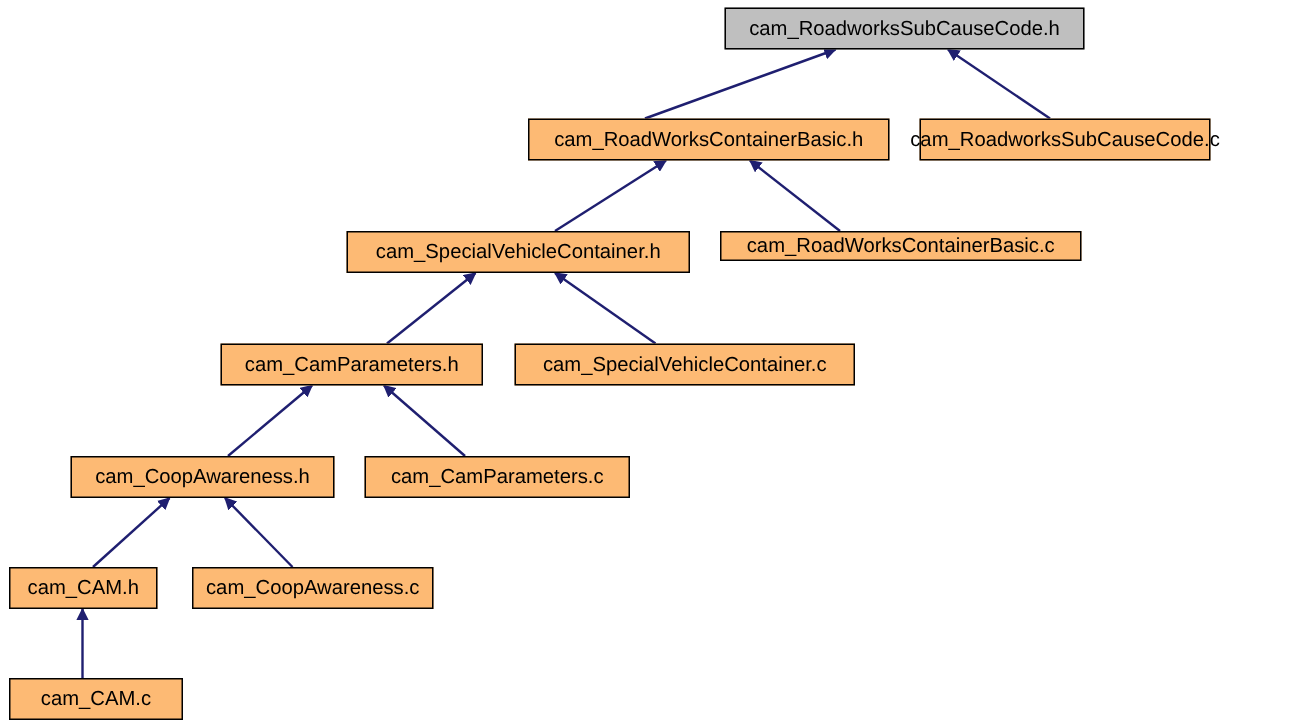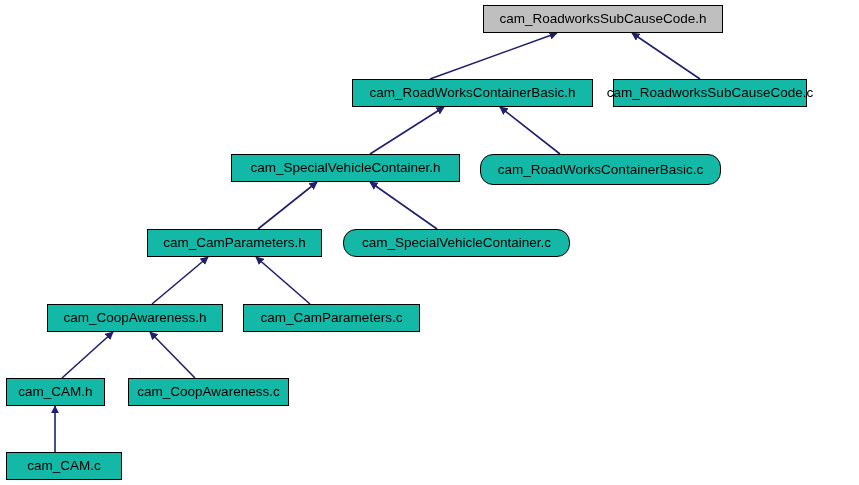--- a/index.html
+++ b/index.html
@@ -20,21 +20,21 @@
     left: 0;
     top: 0;
     width: 859px;
     height: 485px;
     pointer-events: none;
   }
   .node {
     position: absolute;
     box-sizing: border-box;
     border: 1px solid #000000;
-    background: #14b8a6;
+    background: #fdba74;
     color: #000000;
     font-size: 13.5px;
     line-height: 1;
     display: flex;
     align-items: center;
     justify-content: center;
     white-space: nowrap;
     letter-spacing: 0px;
   }
   .node.highlight {
@@ -76,27 +76,27 @@
       </div>
       <div class="node" style="left: 352px; top: 79px; width: 241px; height: 28px;">
         <span class="node-label">cam_RoadWorksContainerBasic.h</span>
       </div>
       <div class="node" style="left: 613px; top: 79px; width: 194px; height: 28px;">
         <span class="node-label">cam_RoadworksSubCauseCode.c</span>
       </div>
       <div class="node" style="left: 231px; top: 154px; width: 229px; height: 28px;">
         <span class="node-label">cam_SpecialVehicleContainer.h</span>
       </div>
-      <div class="node" style="left: 480px; top: 154px; width: 241px; height: 31px; border-radius: 13px;">
+      <div class="node" style="left: 480px; top: 154px; width: 241px; height: 20px;">
         <span class="node-label">cam_RoadWorksContainerBasic.c</span>
       </div>
       <div class="node" style="left: 147px; top: 229px; width: 175px; height: 28px;">
         <span class="node-label">cam_CamParameters.h</span>
       </div>
-      <div class="node" style="left: 343px; top: 229px; width: 227px; height: 28px; border-radius: 13px;">
+      <div class="node" style="left: 343px; top: 229px; width: 227px; height: 28px;">
         <span class="node-label">cam_SpecialVehicleContainer.c</span>
       </div>
       <div class="node" style="left: 47px; top: 304px; width: 176px; height: 28px; text-align: center;">
         <span class="node-label">cam_CoopAwareness.h</span>
       </div>
       <div class="node" style="left: 243px; top: 304px; width: 177px; height: 28px;">
         <span class="node-label">cam_CamParameters.c</span>
       </div>
       <div class="node" style="left: 6px; top: 378px; width: 99px; height: 28px;">
         <span class="node-label">cam_CAM.h</span>

